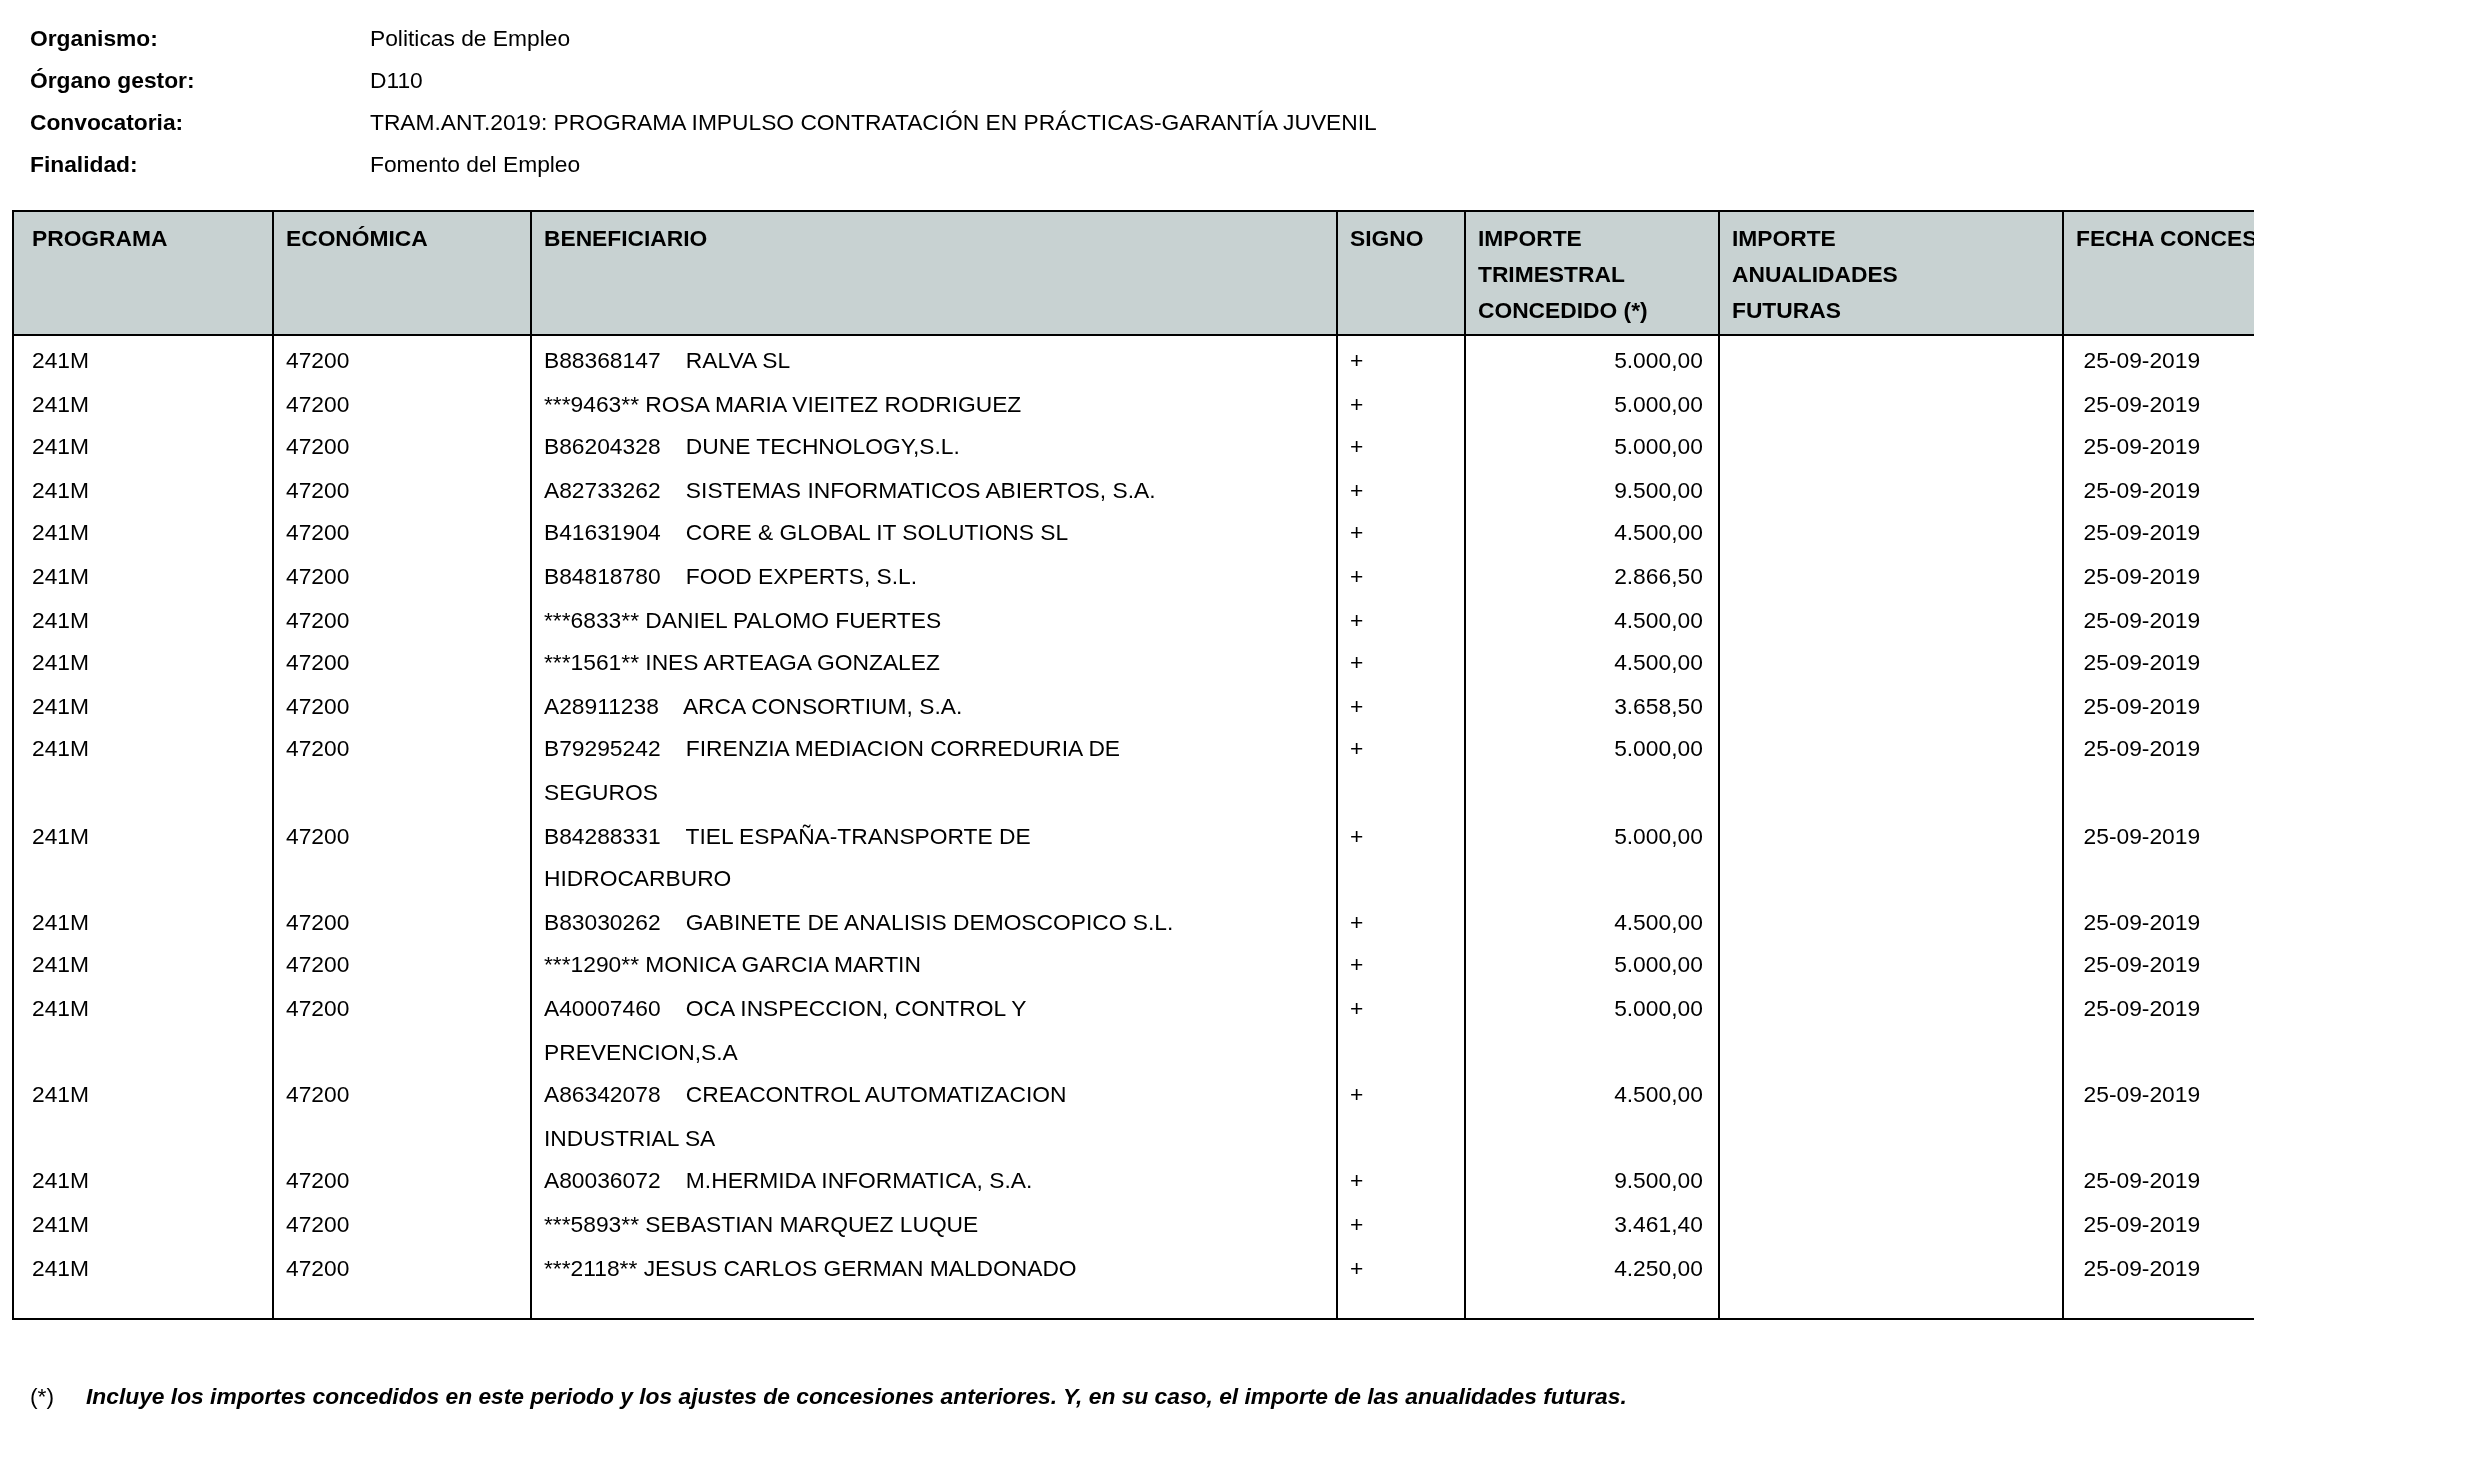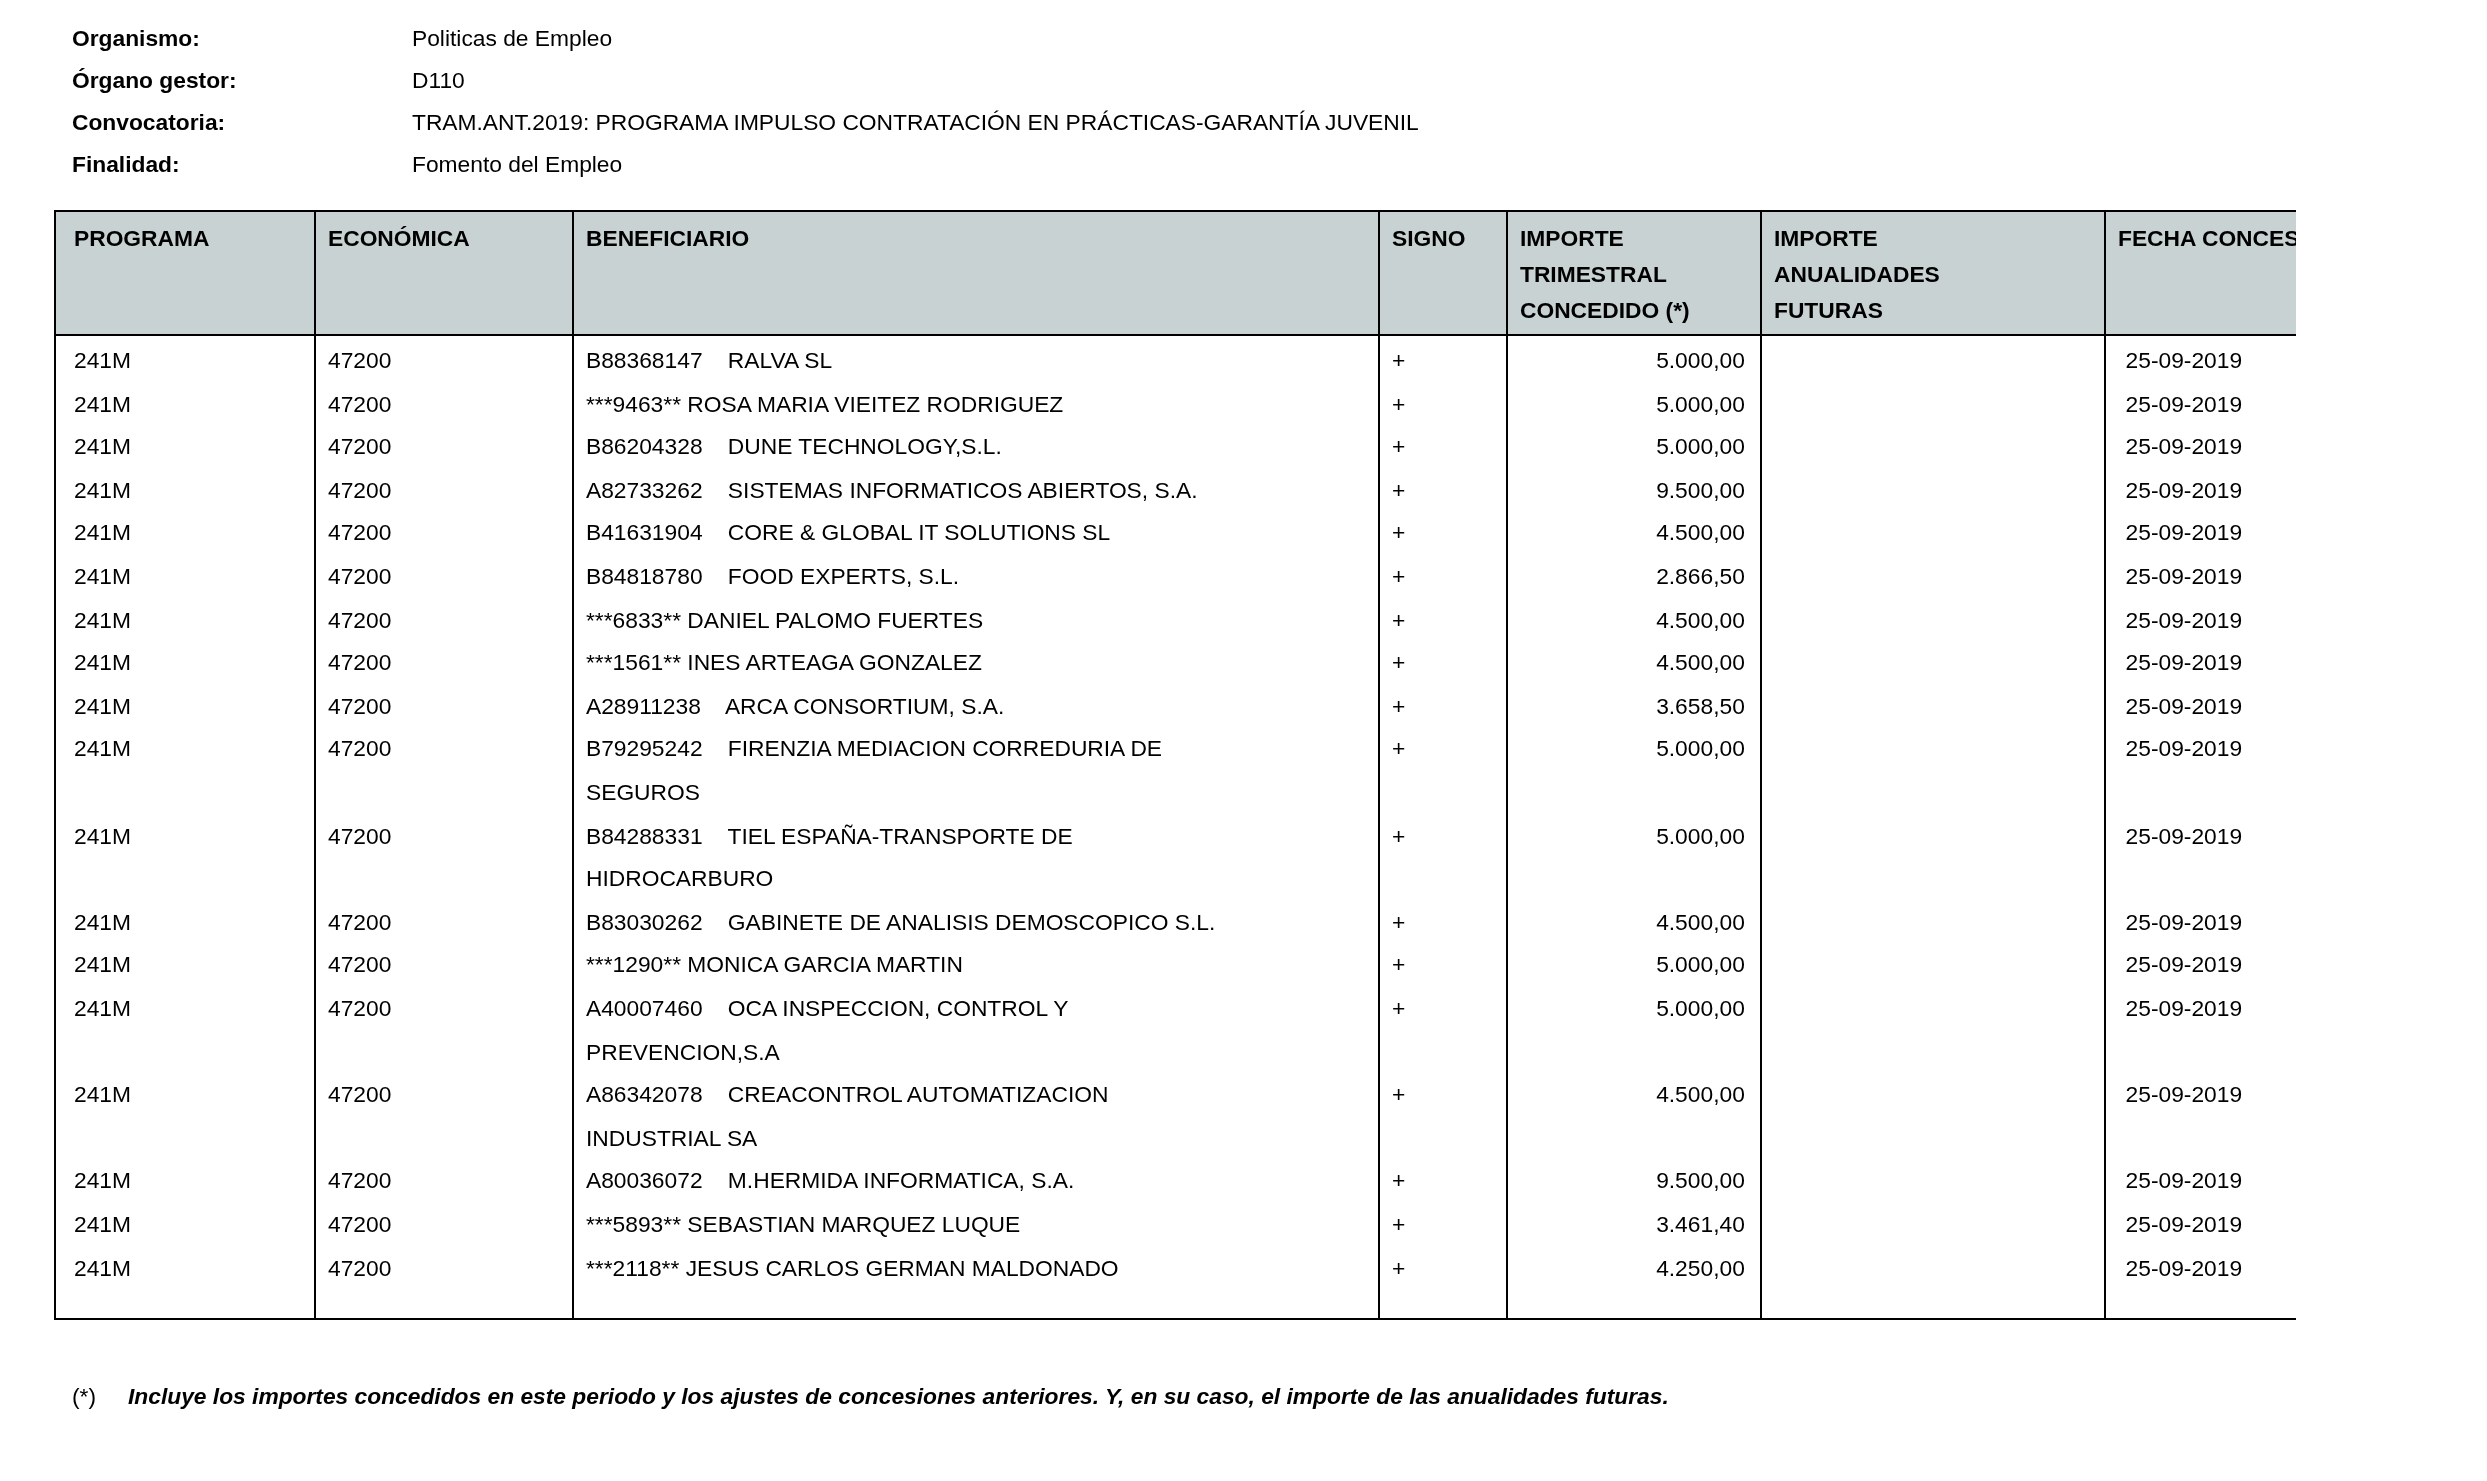--- a/index.html
+++ b/index.html
@@ -5,21 +5,20 @@
   html, body {
     margin: 0;
     padding: 0;
     background: #ffffff;
   }
   .stage {
     width: 2254px;
     height: 1481px;
     overflow: hidden;
     background: #ffffff;
-    margin-left: 42px;
   }
   .page {
     width: 1244px;
     height: 741px;
     transform: scale(2);
     transform-origin: 0 0;
     background: #ffffff;
     color: #000000;
     font-family: "Liberation Sans", sans-serif;
     font-size: 11.4px;

